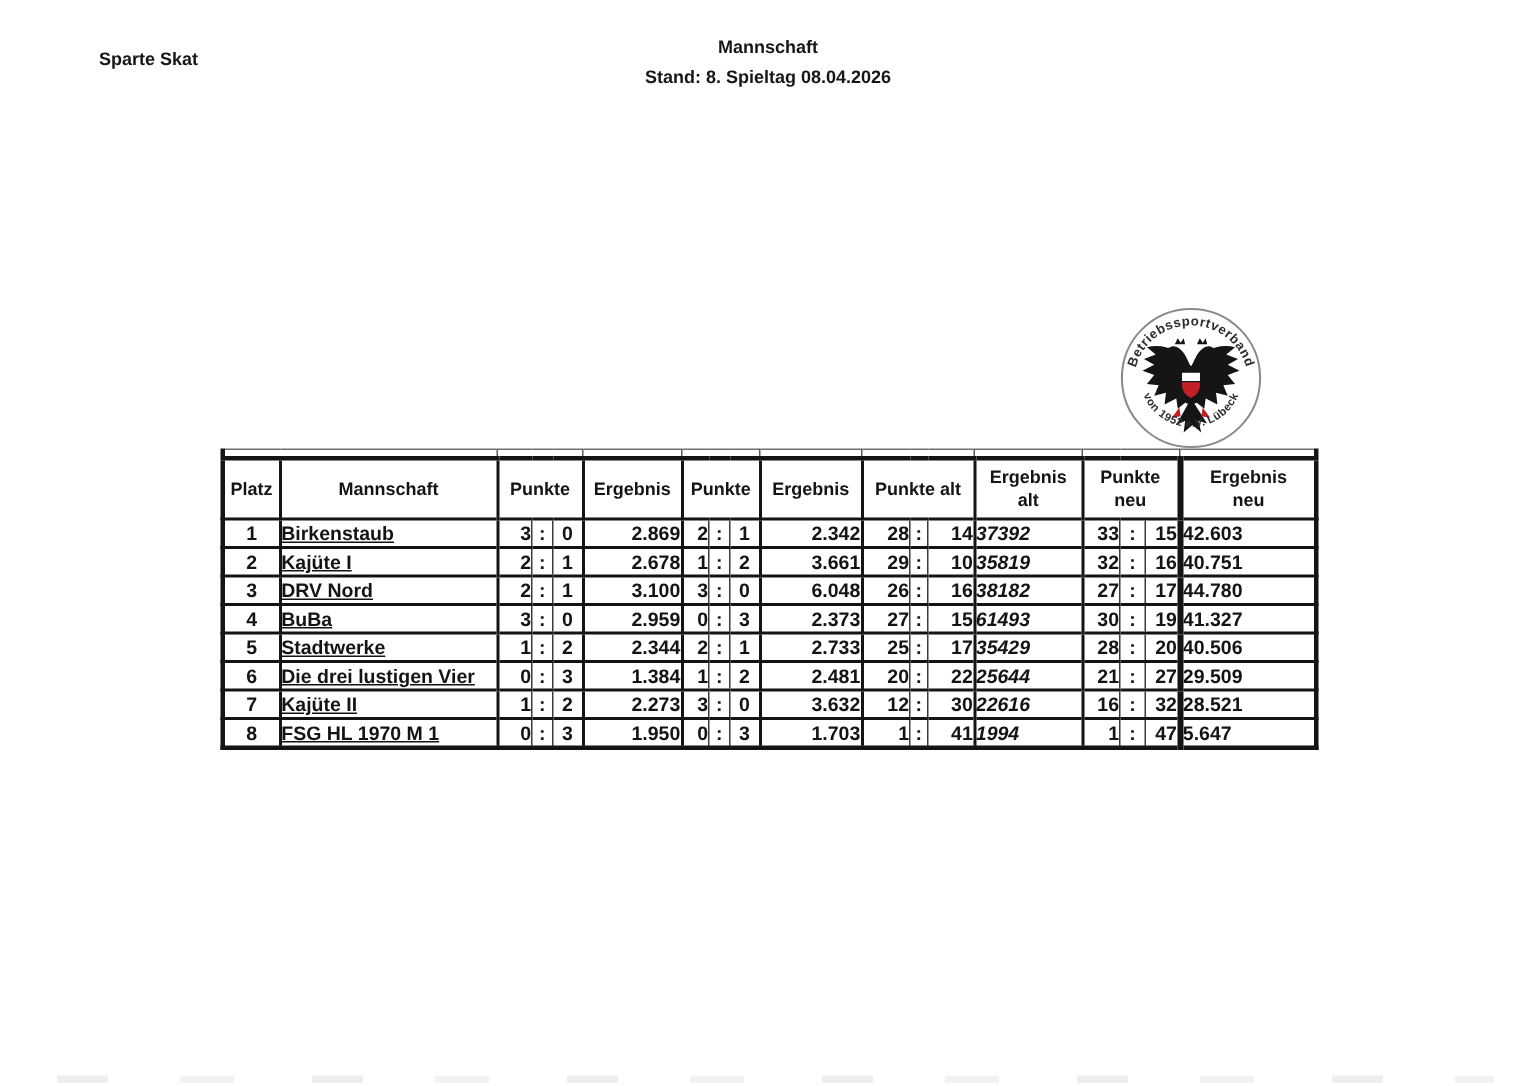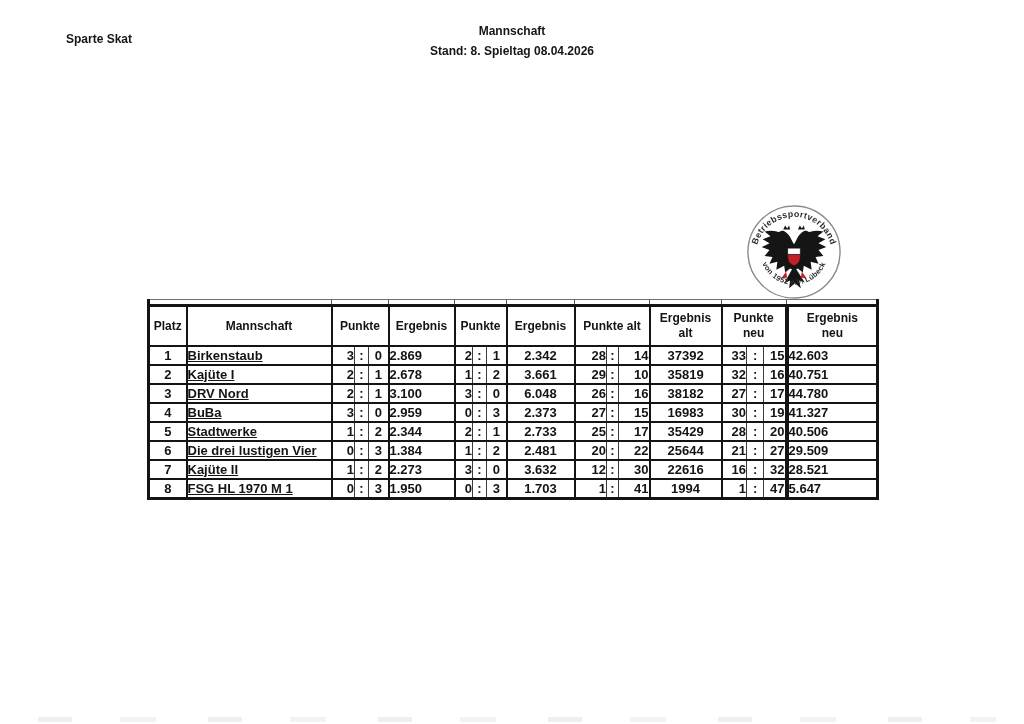--- a/index.html
+++ b/index.html
@@ -41,28 +41,28 @@
   tr.data td:nth-child(14),tr.data td:nth-child(15){border-left:2px solid #141414;}
   tr.data td:nth-child(4),tr.data td:nth-child(5),tr.data td:nth-child(8),
   tr.data td:nth-child(9),tr.data td:nth-child(12),tr.data td:nth-child(13),
   tr.data td:nth-child(16),tr.data td:nth-child(17){border-left:1px solid #3c3c3c;}
   tr.data td:nth-child(18){border-left:4px solid #141414;}
   
   tr.data td:nth-child(1){text-align:center;}
   tr.data td:nth-child(2){text-align:left;padding-left:4px;text-decoration:underline;}
   tr.data td:nth-child(3){text-align:right;padding-right:5px;}
   tr.data td:nth-child(4),tr.data td:nth-child(5){text-align:center;}
-  tr.data td:nth-child(6){text-align:left;}
+  tr.data td:nth-child(6){text-align:right;}
   tr.data td:nth-child(7){text-align:right;padding-right:5px;}
   tr.data td:nth-child(8),tr.data td:nth-child(9){text-align:center;}
-  tr.data td:nth-child(10){text-align:center;}
+  tr.data td:nth-child(10){text-align:right;}
   tr.data td:nth-child(11){text-align:right;padding-right:3px;}
   tr.data td:nth-child(12){text-align:center;}
   tr.data td:nth-child(13){text-align:right;padding-right:6px;}
-  tr.data td:nth-child(14){text-align:center;padding-right:5px;}
+  tr.data td:nth-child(14){text-align:left;padding-right:5px;font-style:italic;}
   tr.data td:nth-child(15){text-align:right;padding-right:3px;}
   tr.data td:nth-child(16){text-align:center;}
   tr.data td:nth-child(17){text-align:right;padding-right:6px;}
   tr.data td:nth-child(18){text-align:left;}
   .two span{display:block;}
 
   
   #artifact{
     position:absolute;left:38px;right:28px;top:717px;height:5px;
     background:repeating-linear-gradient(90deg,#eaecef 0 34px,transparent 34px 82px,#eef0f2 82px 118px,transparent 118px 170px);
@@ -233,21 +233,21 @@
         <td>:</td>
         <td>0</td>
     <td>2.959</td>
     <td>0</td>
         <td>:</td>
         <td>3</td>
     <td>2.373</td>
     <td>27</td>
         <td>:</td>
         <td>15</td>
-    <td>16983</td>
+    <td>61493</td>
     <td>30</td>
         <td>:</td>
         <td>19</td>
     <td>41.327</td>
   </tr>
   <tr class="data">
     <td>5</td>
         <td>Stadtwerke</td>
     <td>1</td>
         <td>:</td>

